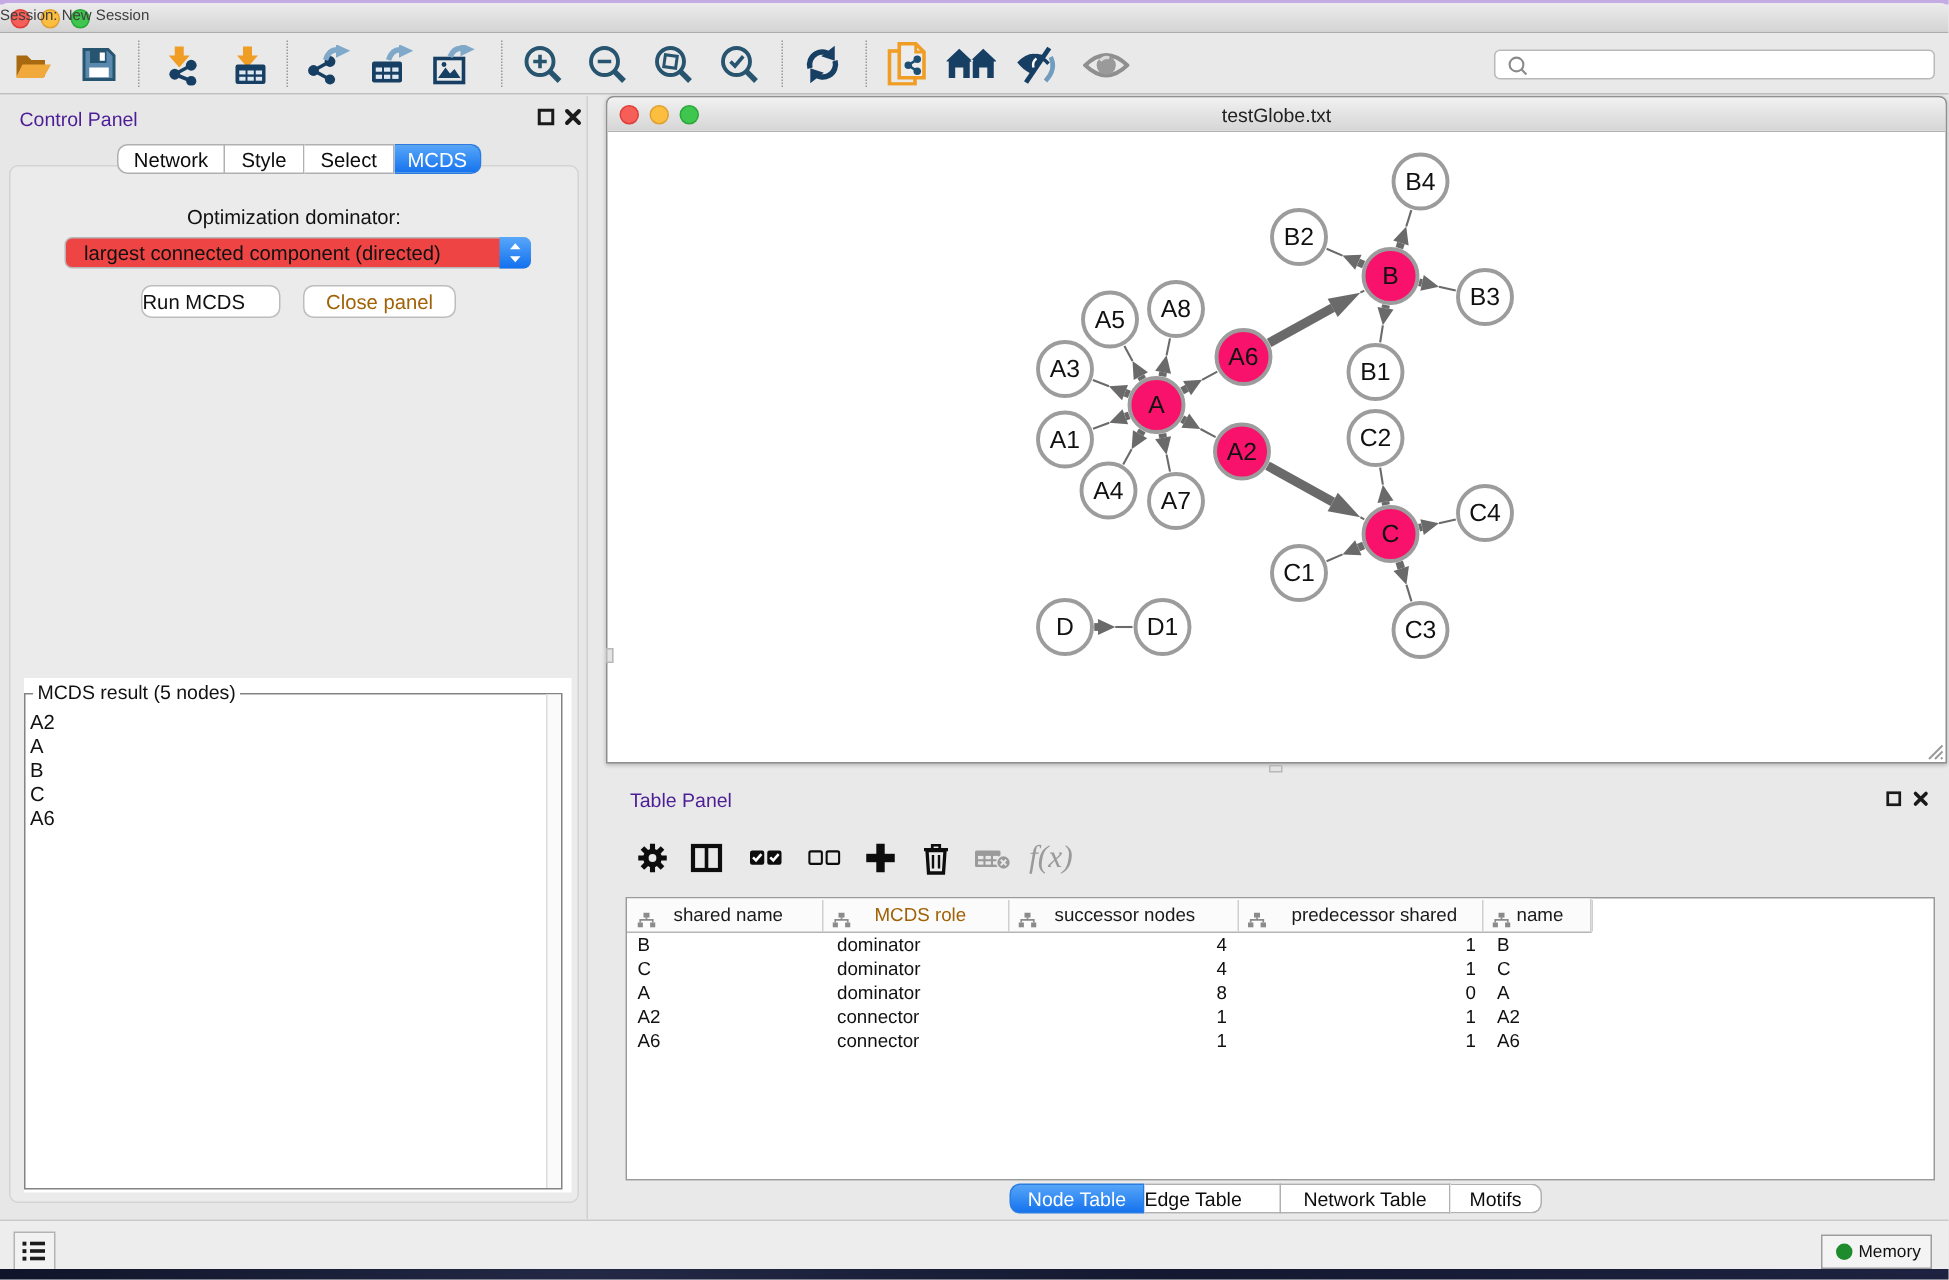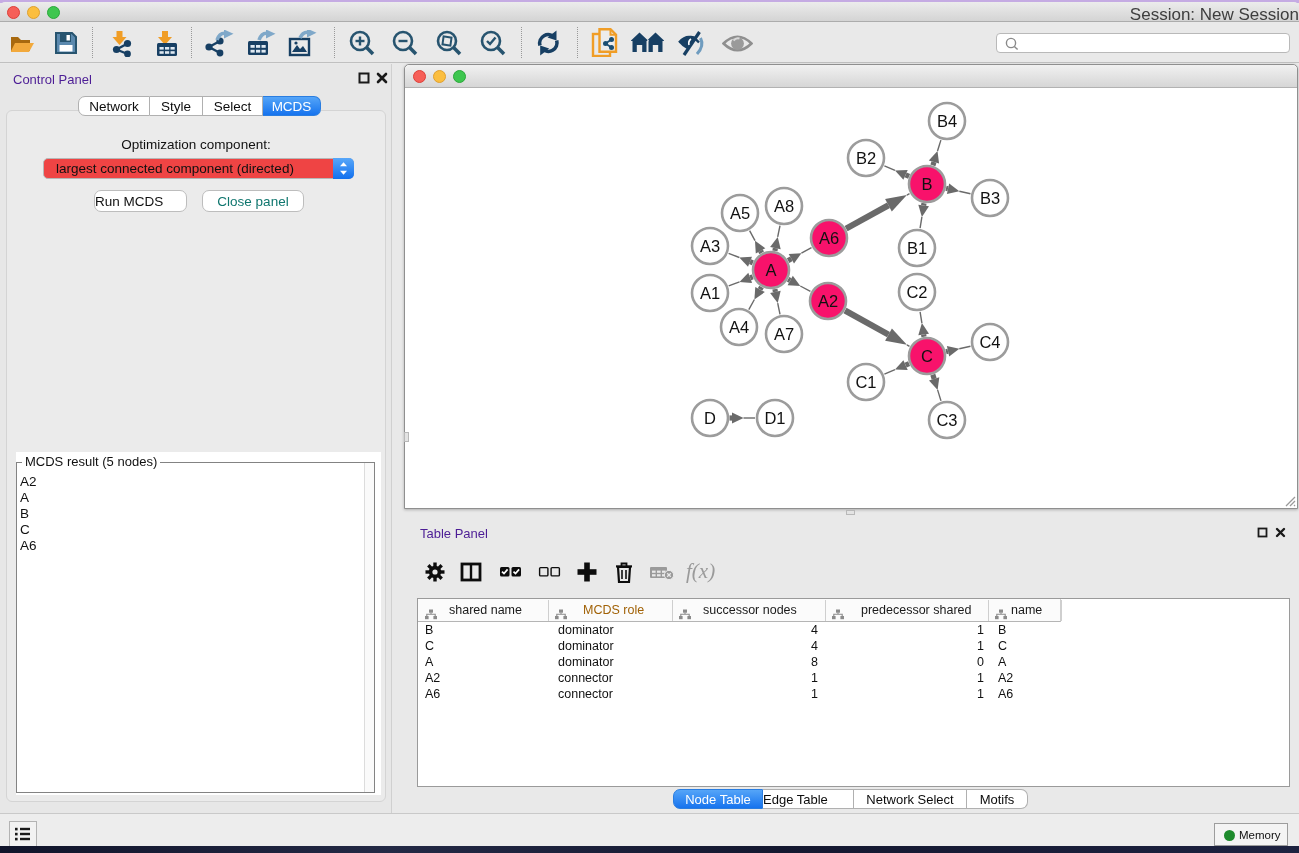--- a/index.html
+++ b/index.html
@@ -1,20 +1,20 @@
 <!DOCTYPE html>
 <html><head><meta charset="utf-8">
 <style>
 *{margin:0;padding:0;box-sizing:border-box}
 html,body{width:1299px;height:853px;overflow:hidden;font-family:"Liberation Sans",sans-serif;background:#e9e9e9}
 .abs{position:absolute}
 #deskTop{position:absolute;left:0;top:0;width:1299px;height:3px;background:#c5abe3}
 #titlebar{position:absolute;left:0;top:2px;width:1299px;height:20px;background:linear-gradient(#ececec,#d4d4d4);border-bottom:1px solid #acacac;border-radius:5px 5px 0 0}
 .light{position:absolute;top:4px;width:13px;height:13px;border-radius:50%}
-#titleTxt{position:absolute;top:3px;width:100%;text-align:right;font-size:17px;color:#3e3e3e}
+#titleTxt{position:absolute;top:3px;width:100%;text-align:left;font-size:10px;color:#3e3e3e}
 #toolbar{position:absolute;left:0;top:22px;width:1299px;height:41px;background:#e9e9e9;border-bottom:1px solid #c0c0c0}
 .tsep{position:absolute;top:5px;height:31px;width:0;border-left:1px dotted #999}
 #search{position:absolute;left:996px;top:11px;width:294px;height:20px;background:#fff;border:1px solid #b9b9b9;border-radius:4px}
 #cpanel{position:absolute;left:0;top:64px;width:392px;height:749px;background:#e7e7e7;border-right:1px solid #d0d0d0}
 .paneTitle{font-size:13px;color:#4c1d95}
 .winbtn{position:absolute;top:72px}
 #cpInner{position:absolute;left:6px;top:46px;width:380px;height:692px;background:#ebebeb;border:1px solid #d4d4d4;border-radius:6px}
 .seg{position:absolute;top:32px;height:20px;border:1px solid #b0b0b0;background:#fff;z-index:5}
 .segTxt{font-size:13.5px;color:#0c0c0c;text-align:center;line-height:19px}
 #netwin{position:absolute;left:404px;top:64px;width:894px;height:445px;background:#fff;border:1px solid #8f8f8f;border-radius:5px 5px 0 0;box-shadow:0 1px 3px rgba(0,0,0,.25)}
@@ -167,43 +167,44 @@
       <rect x="1.5" y="1.5" width="9" height="9" fill="none" stroke="#1a1a1a" stroke-width="2"></rect>
     </svg>
  <svg class="winbtn" style="left:376px;top:8px" width="12" height="12">
       <path d="M2 2 L10 10 M10 2 L2 10" stroke="#1a1a1a" stroke-width="2.6" stroke-linecap="round"></path>
     </svg>
  <div id="cpInner"></div>
  <div class="seg segTxt" style="left:78px;width:72px;border-radius:7px 0 0 7px">Network</div>
  <div class="seg segTxt" style="left:150px;width:53px;border-left:none">Style</div>
  <div class="seg segTxt" style="left:203px;width:60px;border-left:none">Select</div>
  <div class="seg segTxt" style="left:263px;width:58px;border-left:none;border-radius:0 7px 7px 0;background:linear-gradient(#55a5f8,#1673ee);color:#fff;border-color:#2a7de0">MCDS</div>
- <div class="abs" style="left:0;top:73px;width:392px;text-align:center;font-size:13.5px;color:#111">Optimization component:</div>
+ <div class="abs" style="left:0;top:73px;width:392px;text-align:center;font-size:13.5px;color:#111">Optimization dominator:</div>
  <div class="abs" style="left:43px;top:94px;width:311px;height:21px;background:#ef4444;border:1px solid #b7b7b7;border-radius:5px">
    <div class="abs" style="left:12px;top:2px;font-size:13.5px;color:#111">largest connected component (directed)</div>
    <div class="abs" style="right:-1px;top:-1px;width:21px;height:21px;background:linear-gradient(#58a7f9,#1270ee);border-radius:0 5px 5px 0">
      <svg width="21" height="21">
           <path d="M10.5 4.2 L14 8.2 L7 8.2 Z" fill="#fff"></path>
           <path d="M10.5 16.8 L14 12.8 L7 12.8 Z" fill="#fff"></path>
         </svg>
    </div>
  </div>
  <div class="abs" style="left:94px;top:126px;width:93px;height:22px;background:#fff;border:1px solid #bdbdbd;border-radius:7px;text-align:left;font-size:13.5px;color:#111;line-height:21px">Run MCDS</div>
- <div class="abs" style="left:202px;top:126px;width:102px;height:22px;background:#fff;border:1px solid #bdbdbd;border-radius:7px;text-align:center;font-size:13.5px;color:#0f766e;line-height:21px">Close panel</div>
+ <div class="abs" style="left:202px;top:126px;width:102px;height:22px;background:#fff;border:1px solid #bdbdbd;border-radius:7px;text-align:center;font-size:13.5px;color:#a16207;line-height:21px">Close panel</div>
  <div class="abs" style="left:16px;top:388px;width:365px;height:343px;background:#fff"></div>
  <div class="abs" style="left:16px;top:398px;width:359px;height:331px;border:1px solid #838383"></div>
  <div class="abs" style="left:364px;top:399px;width:10px;height:329px;background:#fafafa;border-left:1px solid #dcdcdc"></div>
  <div class="abs" style="left:22px;top:390px;background:#fff;padding:0 3px;font-size:13px;color:#111;line-height:15px">MCDS result (5 nodes)</div>
  <div class="abs" style="left:20px;top:410px;font-size:13.5px;color:#111;line-height:16px">A2<br>A<br>B<br>C<br>A6</div>
 </div>
 <div id="netwin">
  <div id="nettitle">
   <div class="light" style="left:8px;top:5px;background:#f65f58;border:1px solid #dd3f38"></div>
   <div class="light" style="left:28px;top:5px;background:#fbbe3f;border:1px solid #e0a02e"></div>
   <div class="light" style="left:48px;top:5px;background:#3ec64f;border:1px solid #2aa83a"></div>
+  <div style="position:absolute;top:4px;width:100%;text-align:center;font-size:13px;color:#222">testGlobe.txt</div>
  </div>
  <svg id="graph" width="892" height="420" style="position:absolute;left:0;top:23px" font-family="Liberation Sans,sans-serif">
 <line x1="347.8" y1="188.9" x2="345.2" y2="189.8" stroke="#6a6a6a" stroke-width="5.2"></line>
       <path d="M334.5 193.9 L343.3 184.8 L347.1 194.9 Z" fill="#6a6a6a"></path>
       <line x1="334.5" y1="193.9" x2="323.7" y2="197.9" stroke="#6a6a6a" stroke-width="1.4"></line>
 <line x1="347.9" y1="174.9" x2="345.0" y2="173.7" stroke="#6a6a6a" stroke-width="5.2"></line>
       <path d="M334.3 169.5 L347.0 168.7 L343.0 178.8 Z" fill="#6a6a6a"></path>
       <line x1="334.3" y1="169.5" x2="323.6" y2="165.3" stroke="#6a6a6a" stroke-width="1.4"></line>
 <line x1="356.7" y1="164.9" x2="355.5" y2="162.8" stroke="#6a6a6a" stroke-width="5.2"></line>
       <path d="M350.0 152.7 L360.3 160.2 L350.8 165.4 Z" fill="#6a6a6a"></path>
@@ -440,21 +441,21 @@
 <div class="abs" style="left:466px;top:72px;width:100px;text-align:right;font-size:12.5px;color:#111">1</div>
 <div class="abs" style="left:580px;top:72px;font-size:12.5px;color:#111">A2</div>
 <div class="abs" style="left:7px;top:88px;font-size:12.5px;color:#111">A6</div>
 <div class="abs" style="left:140px;top:88px;font-size:12.5px;color:#111">connector</div>
 <div class="abs" style="left:300px;top:88px;width:100px;text-align:right;font-size:12.5px;color:#111">1</div>
 <div class="abs" style="left:466px;top:88px;width:100px;text-align:right;font-size:12.5px;color:#111">1</div>
 <div class="abs" style="left:580px;top:88px;font-size:12.5px;color:#111">A6</div>
     </div>
  <div class="abs" style="left:269px;top:272px;width:90px;height:20px;background:linear-gradient(#55a5f8,#1673ee);color:#fff;border:1px solid #2a7de0;border-radius:7px 0 0 7px;text-align:center;font-size:13px;line-height:19px">Node Table</div>
 <div class="abs" style="left:359px;top:272px;width:91px;height:20px;background:#fff;color:#0c0c0c;border:1px solid #b0b0b0;border-left:none;text-align:left;font-size:13px;line-height:19px">Edge Table</div>
-<div class="abs" style="left:450px;top:272px;width:113px;height:20px;background:#fff;color:#0c0c0c;border:1px solid #b0b0b0;border-left:none;text-align:center;font-size:13px;line-height:19px">Network Select</div>
+<div class="abs" style="left:450px;top:272px;width:113px;height:20px;background:#fff;color:#0c0c0c;border:1px solid #b0b0b0;border-left:none;text-align:center;font-size:13px;line-height:19px">Network Table</div>
 <div class="abs" style="left:563px;top:272px;width:61px;height:20px;background:#fff;color:#0c0c0c;border:1px solid #b0b0b0;border-radius:0 7px 7px 0;border-left:none;text-align:center;font-size:13px;line-height:19px">Motifs</div>
 </div>
 <div id="statusbar">
  <div class="abs" style="left:9px;top:7px;width:28px;height:26px;background:#f2f2f2;border:1px solid #b3b3b3">
   <svg width="26" height="24">
         <g stroke="#1a1a1a" stroke-width="2.4">
           <line x1="10" y1="7" x2="20" y2="7"></line>
           <line x1="10" y1="12" x2="20" y2="12"></line>
           <line x1="10" y1="17" x2="20" y2="17"></line>
         </g>

